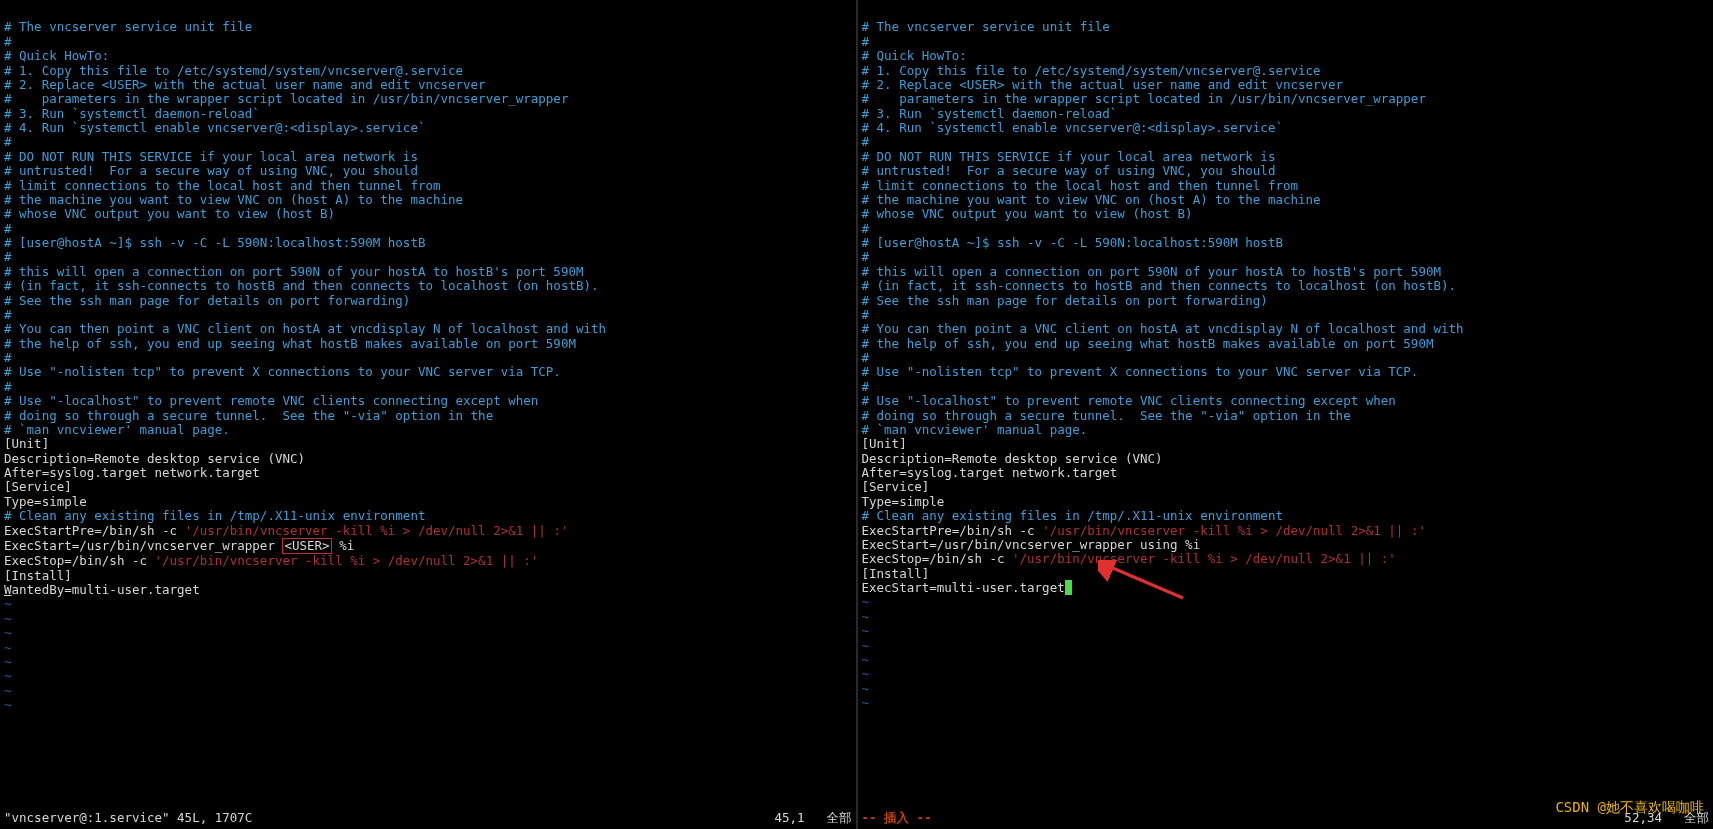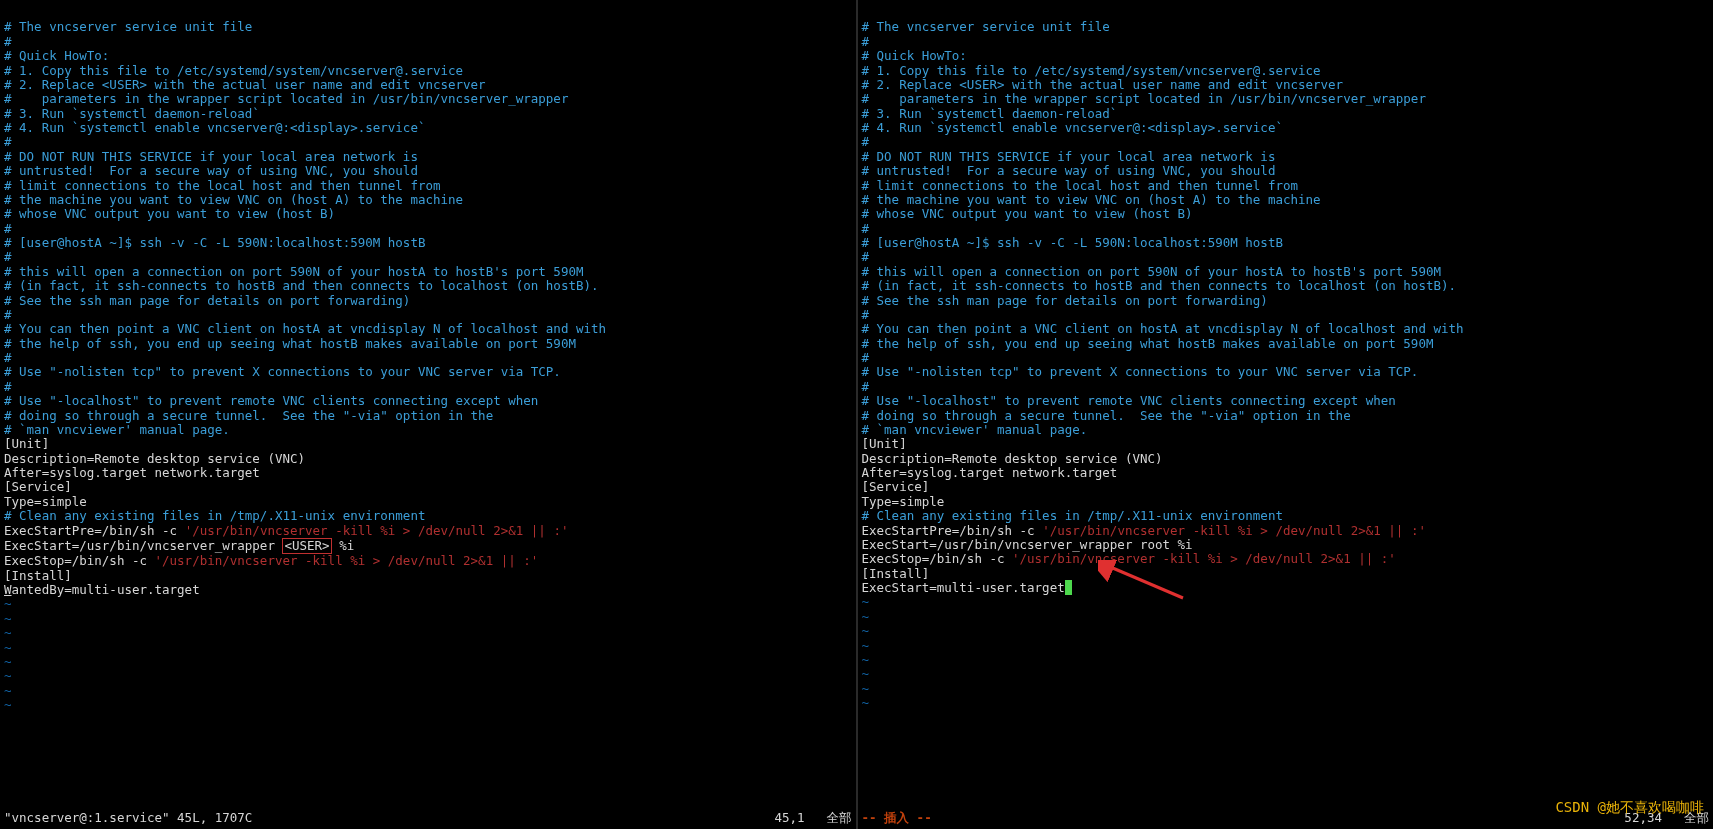--- a/index.html
+++ b/index.html
@@ -153,21 +153,21 @@
 <span class="comment"># Use "-localhost" to prevent remote VNC clients connecting except when</span>
 <span class="comment"># doing so through a secure tunnel.  See the "-via" option in the</span>
 <span class="comment"># `man vncviewer' manual page.</span>
 <span class="normal">[Unit]</span>
 <span class="normal">Description=Remote desktop service (VNC)</span>
 <span class="normal">After=syslog.target network.target</span>
 <span class="normal">[Service]</span>
 <span class="normal">Type=simple</span>
 <span class="comment"># Clean any existing files in /tmp/.X11-unix environment</span>
 <span><span class="normal">ExecStartPre=/bin/sh -c </span><span class="redstr">'/usr/bin/vncserver -kill %i &gt; /dev/null 2&gt;&amp;1 || :'</span></span>
-<span class="normal">ExecStart=/usr/bin/vncserver_wrapper root %i</span>
+<span class="normal">ExecStart=/usr/bin/vncserver_wrapper using %i</span>
 <span><span class="normal">ExecStop=/bin/sh -c </span><span class="redstr">'/usr/bin/vncserver -kill %i &gt; /dev/null 2&gt;&amp;1 || :'</span></span>
 <span class="normal">[Install]</span>
 <span><span class="normal">ExecStart=multi-user.target</span><span class="cursor-block"> </span></span>
 <span class="tilde">~</span>
 <span class="tilde">~</span>
 <span class="tilde">~</span>
 <span class="tilde">~</span>
 <span class="tilde">~</span>
 <span class="tilde">~</span>
 <span class="tilde">~</span>

